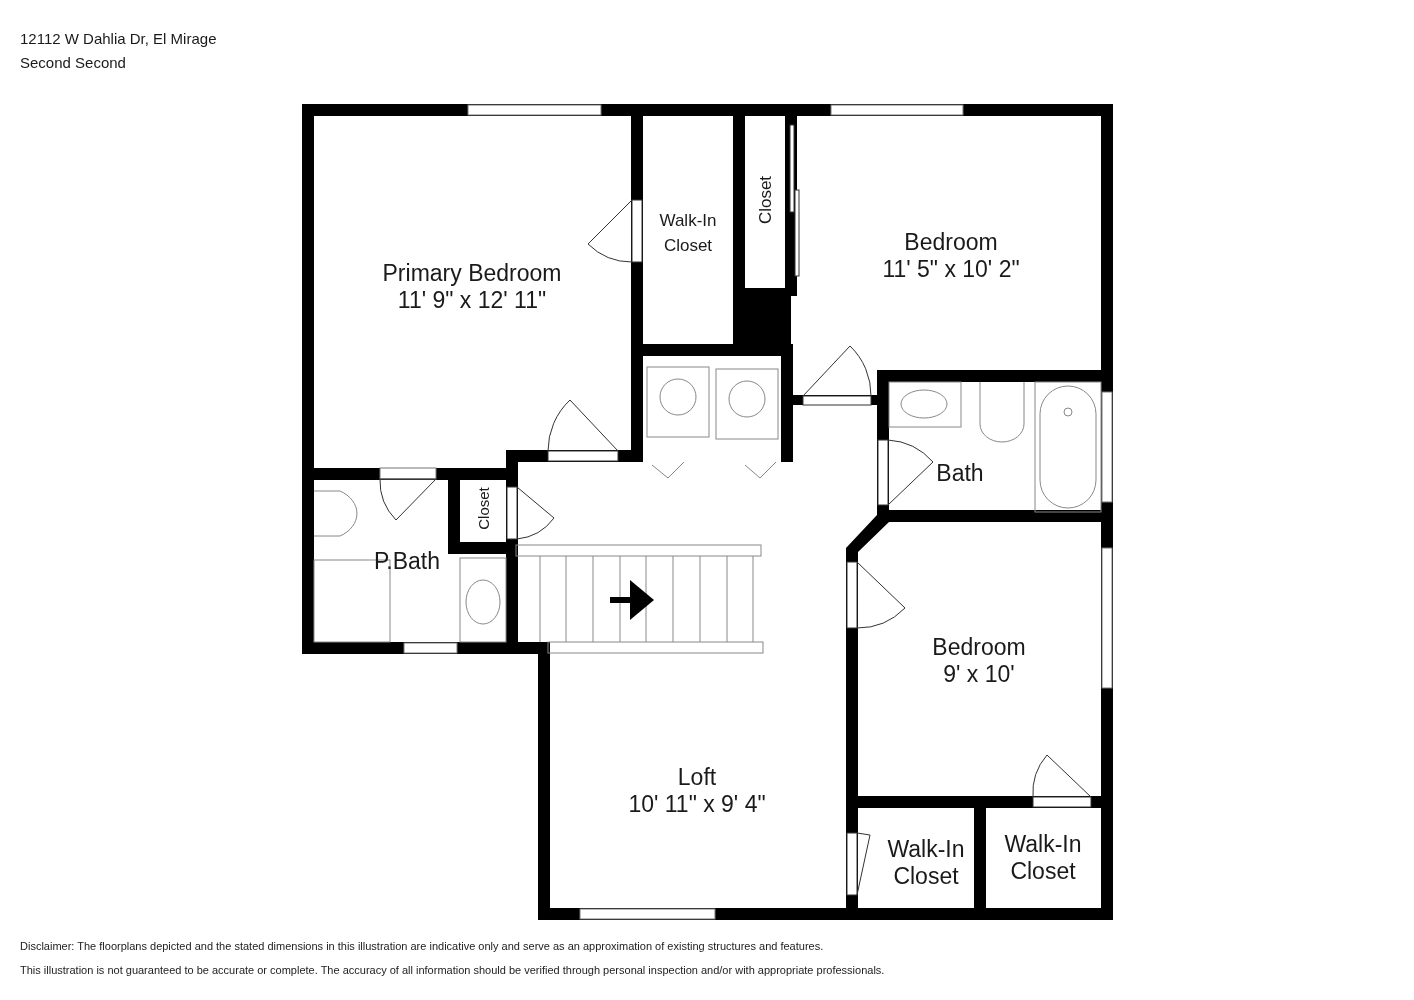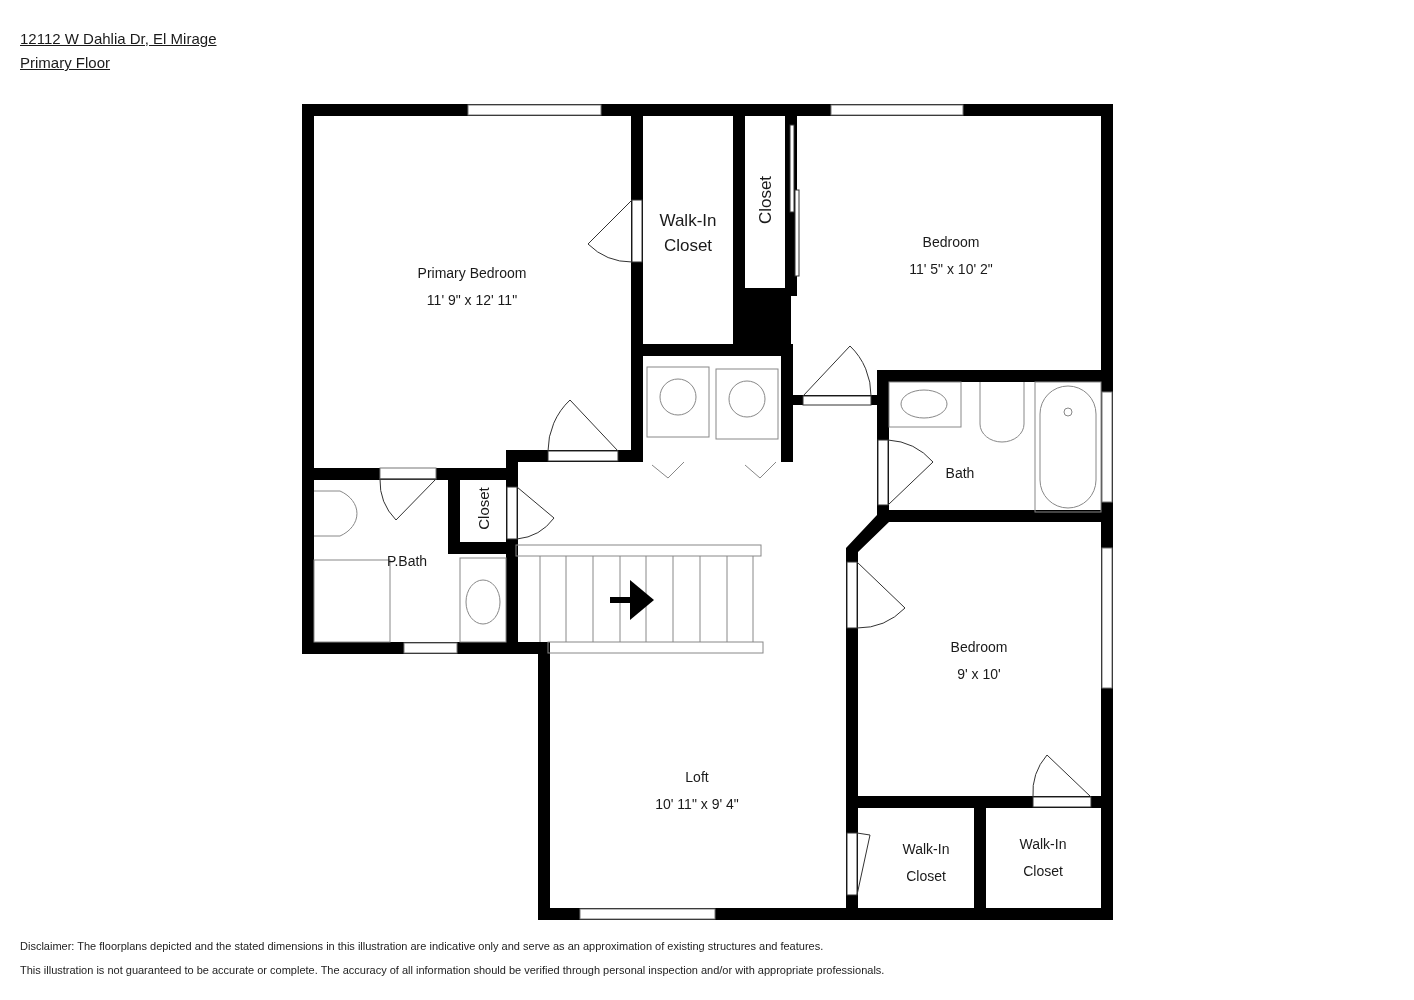--- a/index.html
+++ b/index.html
@@ -1,27 +1,27 @@
 <!DOCTYPE html>
 <html><head>
 <meta charset="utf-8">
 <style>
   html,body{margin:0;padding:0;background:#fff;}
   body{width:1414px;height:1000px;position:relative;overflow:hidden;font-family:"Liberation Sans",sans-serif;color:#1a1a1a;}
-  .hdr{position:absolute;left:20px;font-size:15px;line-height:18px;text-decoration:underline;}
+  .hdr{position:absolute;left:20px;font-size:15px;line-height:18px;}
   .plan{position:absolute;left:0;top:0;}
-  .lbl{position:absolute;font-size:14px;line-height:27px;text-align:center;transform:translateX(-50%);white-space:nowrap;}
+  .lbl{position:absolute;font-size:23px;line-height:27px;text-align:center;transform:translateX(-50%);white-space:nowrap;}
   .vlbl{position:absolute;font-size:17px;transform:rotate(-90deg);transform-origin:center;white-space:nowrap;}
   .disc{position:absolute;left:20px;font-size:11px;color:#222;white-space:nowrap;}
 </style>
 </head>
 <body>
 
 <div class="hdr" style="top:30px">12112 W Dahlia Dr, El Mirage</div>
-<div class="hdr" style="top:54px">Primary Floor</div>
+<div class="hdr" style="top:54px">Second Second</div>
 
 <svg class="plan" width="1414" height="1000">
   <g fill="#000">
 
     <rect x="302" y="104" width="811" height="12"></rect>
 
     <rect x="302" y="104" width="12" height="550"></rect>
 
     <rect x="1101" y="104" width="12" height="816"></rect>
 

